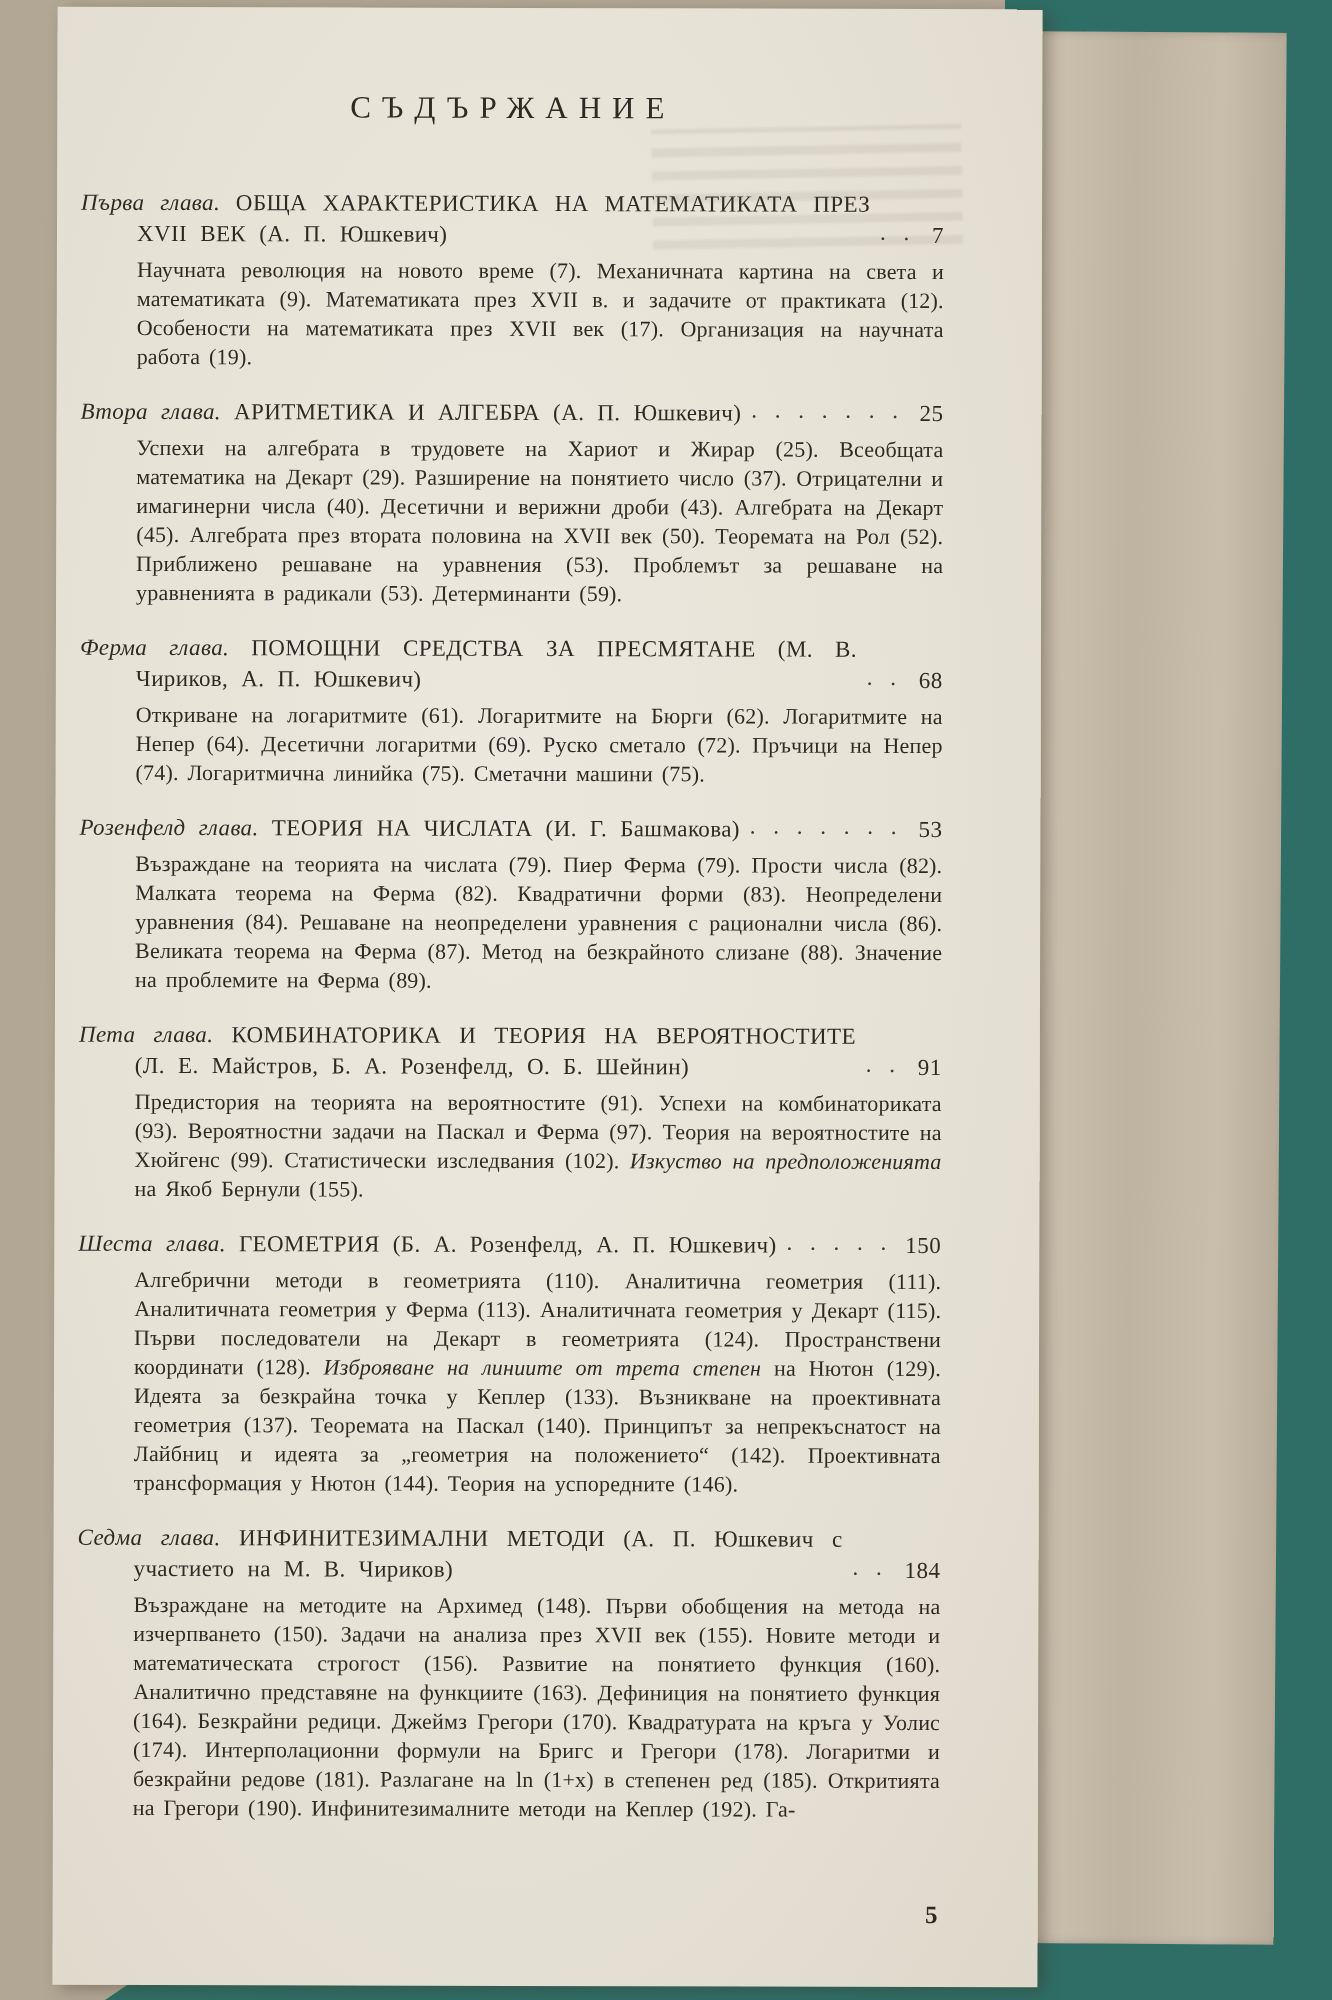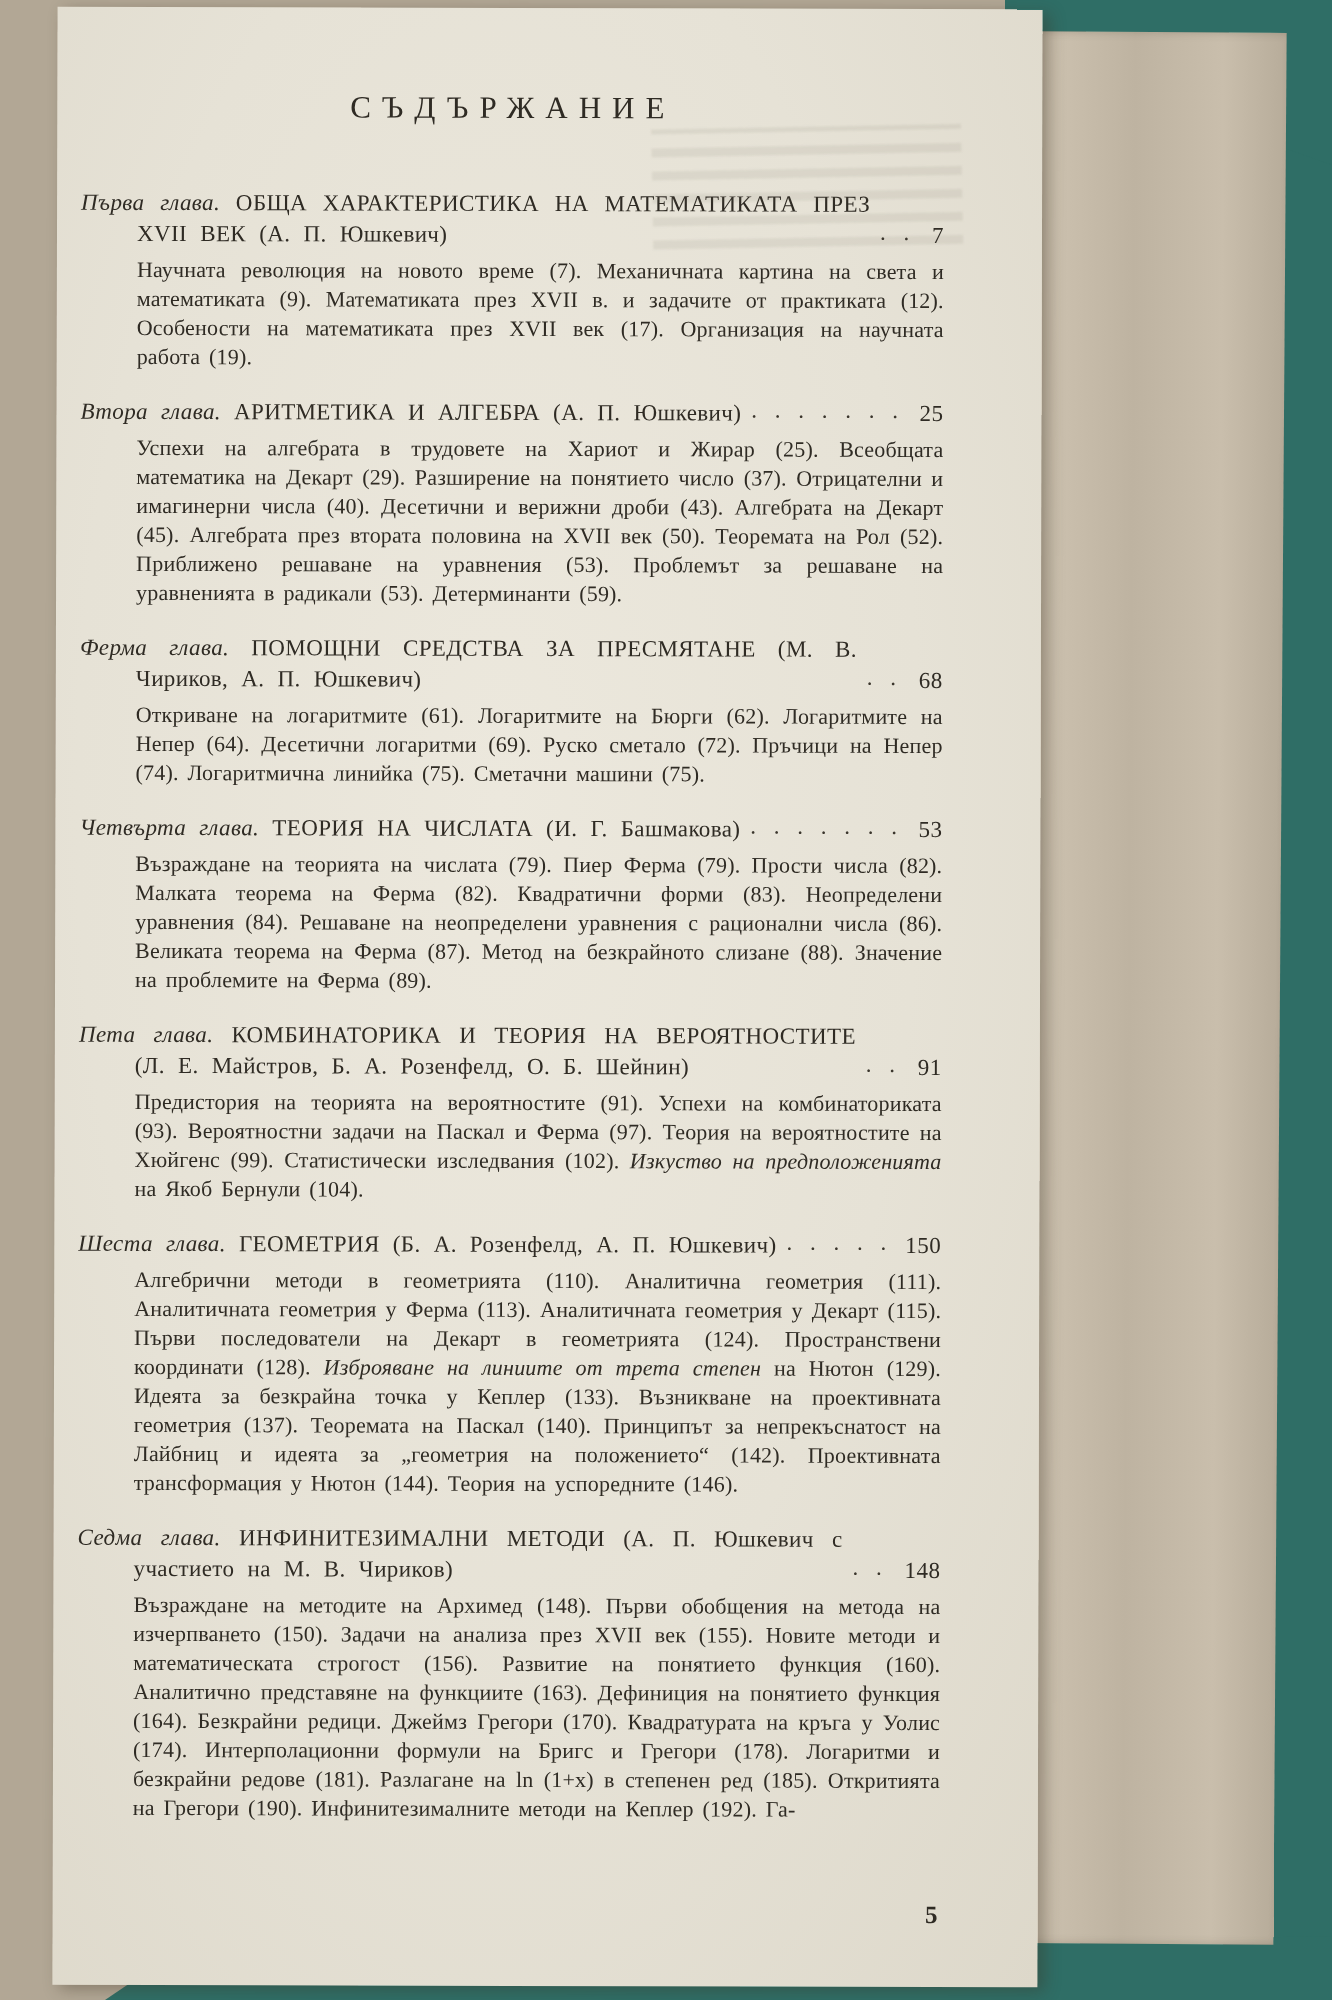--- a/index.html
+++ b/index.html
@@ -150,58 +150,58 @@
         <span class="leader">
             <span class="dots-inner">. . . . . . . . . . . . . . . . . . . . . . . . . . . . . . . . . . . . . . . . . . . . . . . . . . . . . . . . . . . . . . . . . . . . . . . .</span>
           </span>
         <span class="page-num">68</span>
       </div>
       <p class="entry-body"><span>Откриване на логаритмите (61). Логаритмите на Бюрги (62). Логаритмите на Непер (64). Десетични логаритми (69). Руско сметало (72). Пръчици на Непер (74). Логаритмична линийка (75). Сметачни машини (75).</span></p>
     </section>
 
     <section class="entry">
       <div class="toc-heading">
-        <span class="heading-text"><span class="chapter-label">Четвърта глава.</span> <span class="chapter-title">ТЕОРИЯ НА ЧИСЛАТА (И. Г. Башмакова)</span></span>
+        <span class="heading-text"><span class="chapter-label">Розенфелд глава.</span> <span class="chapter-title">ТЕОРИЯ НА ЧИСЛАТА (И. Г. Башмакова)</span></span>
         <span class="leader">
             <span class="dots-inner">. . . . . . . . . . . . . . . . . . . . . . . . . . . . . . . . . . . . . . . . . . . . . . . . . . . . . . . . . . . . . . . . . . . . . . . .</span>
           </span>
         <span class="page-num">53</span>
       </div>
       <p class="entry-body"><span>Възраждане на теорията на числата (79). Пиер Ферма (79). Прости числа (82). Малката теорема на Ферма (82). Квадратични форми (83). Неопределени уравнения (84). Решаване на неопределени уравнения с рационални числа (86). Великата теорема на Ферма (87). Метод на безкрайното слизане (88). Значение на проблемите на Ферма (89).</span></p>
     </section>
 
     <section class="entry">
       <div class="toc-heading">
         <span class="heading-text"><span class="chapter-label">Пета глава.</span> <span class="chapter-title">КОМБИНАТОРИКА И ТЕОРИЯ НА ВЕРОЯТНОСТИТЕ (Л. Е. Майстров, Б. А. Розенфелд, О. Б. Шейнин)</span></span>
         <span class="leader">
             <span class="dots-inner">. . . . . . . . . . . . . . . . . . . . . . . . . . . . . . . . . . . . . . . . . . . . . . . . . . . . . . . . . . . . . . . . . . . . . . . .</span>
           </span>
         <span class="page-num">91</span>
       </div>
-      <p class="entry-body"><span>Предистория на теорията на вероятностите (91). Успехи на комбинаториката (93). Вероятностни задачи на Паскал и Ферма (97). Теория на вероятностите на Хюйгенс (99). Статистически изследвания (102). </span><span class="it">Изкуство на предположенията</span><span> на Якоб Бернули (104).</span></p>
+      <p class="entry-body"><span>Предистория на теорията на вероятностите (91). Успехи на комбинаториката (93). Вероятностни задачи на Паскал и Ферма (97). Теория на вероятностите на Хюйгенс (99). Статистически изследвания (102). </span><span class="it">Изкуство на предположенията</span><span> на Якоб Бернули (155).</span></p>
     </section>
 
     <section class="entry">
       <div class="toc-heading">
         <span class="heading-text"><span class="chapter-label">Шеста глава.</span> <span class="chapter-title">ГЕОМЕТРИЯ (Б. А. Розенфелд, А. П. Юшкевич)</span></span>
         <span class="leader">
             <span class="dots-inner">. . . . . . . . . . . . . . . . . . . . . . . . . . . . . . . . . . . . . . . . . . . . . . . . . . . . . . . . . . . . . . . . . . . . . . . .</span>
           </span>
         <span class="page-num">150</span>
       </div>
       <p class="entry-body"><span>Алгебрични методи в геометрията (110). Аналитична геометрия (111). Аналитичната геометрия у Ферма (113). Аналитичната геометрия у Декарт (115). Първи последователи на Декарт в геометрията (124). Пространствени координати (128). </span><span class="it">Изброяване на линиите от трета степен</span><span> на Нютон (129). Идеята за безкрайна точка у Кеплер (133). Възникване на проективната геометрия (137). Теоремата на Паскал (140). Принципът за непрекъснатост на Лайбниц и идеята за „геометрия на положението“ (142). Проективната трансформация у Нютон (144). Теория на успоредните (146).</span></p>
     </section>
 
     <section class="entry">
       <div class="toc-heading">
         <span class="heading-text"><span class="chapter-label">Седма глава.</span> <span class="chapter-title">ИНФИНИТЕЗИМАЛНИ МЕТОДИ (А. П. Юшкевич с участието на М. В. Чириков)</span></span>
         <span class="leader">
             <span class="dots-inner">. . . . . . . . . . . . . . . . . . . . . . . . . . . . . . . . . . . . . . . . . . . . . . . . . . . . . . . . . . . . . . . . . . . . . . . .</span>
           </span>
-        <span class="page-num">148</span>
+        <span class="page-num">184</span>
       </div>
       <p class="entry-body"><span>Възраждане на методите на Архимед (148). Първи обобщения на метода на изчерпването (150). Задачи на анализа през XVII век (155). Новите методи и математическата строгост (156). Развитие на понятието функция (160). Аналитично представяне на функциите (163). Дефиниция на понятието функция (164). Безкрайни редици. Джеймз Грегори (170). Квадратурата на кръга у Уолис (174). Интерполационни формули на Бригс и Грегори (178). Логаритми и безкрайни редове (181). Разлагане на ln (1+x) в степенен ред (185). Откритията на Грегори (190). Инфинитезималните методи на Кеплер (192). Га-</span></p>
     </section>
 
   </div>
 
   <div class="folio">5</div>
 </div>
 
 </body></html>

